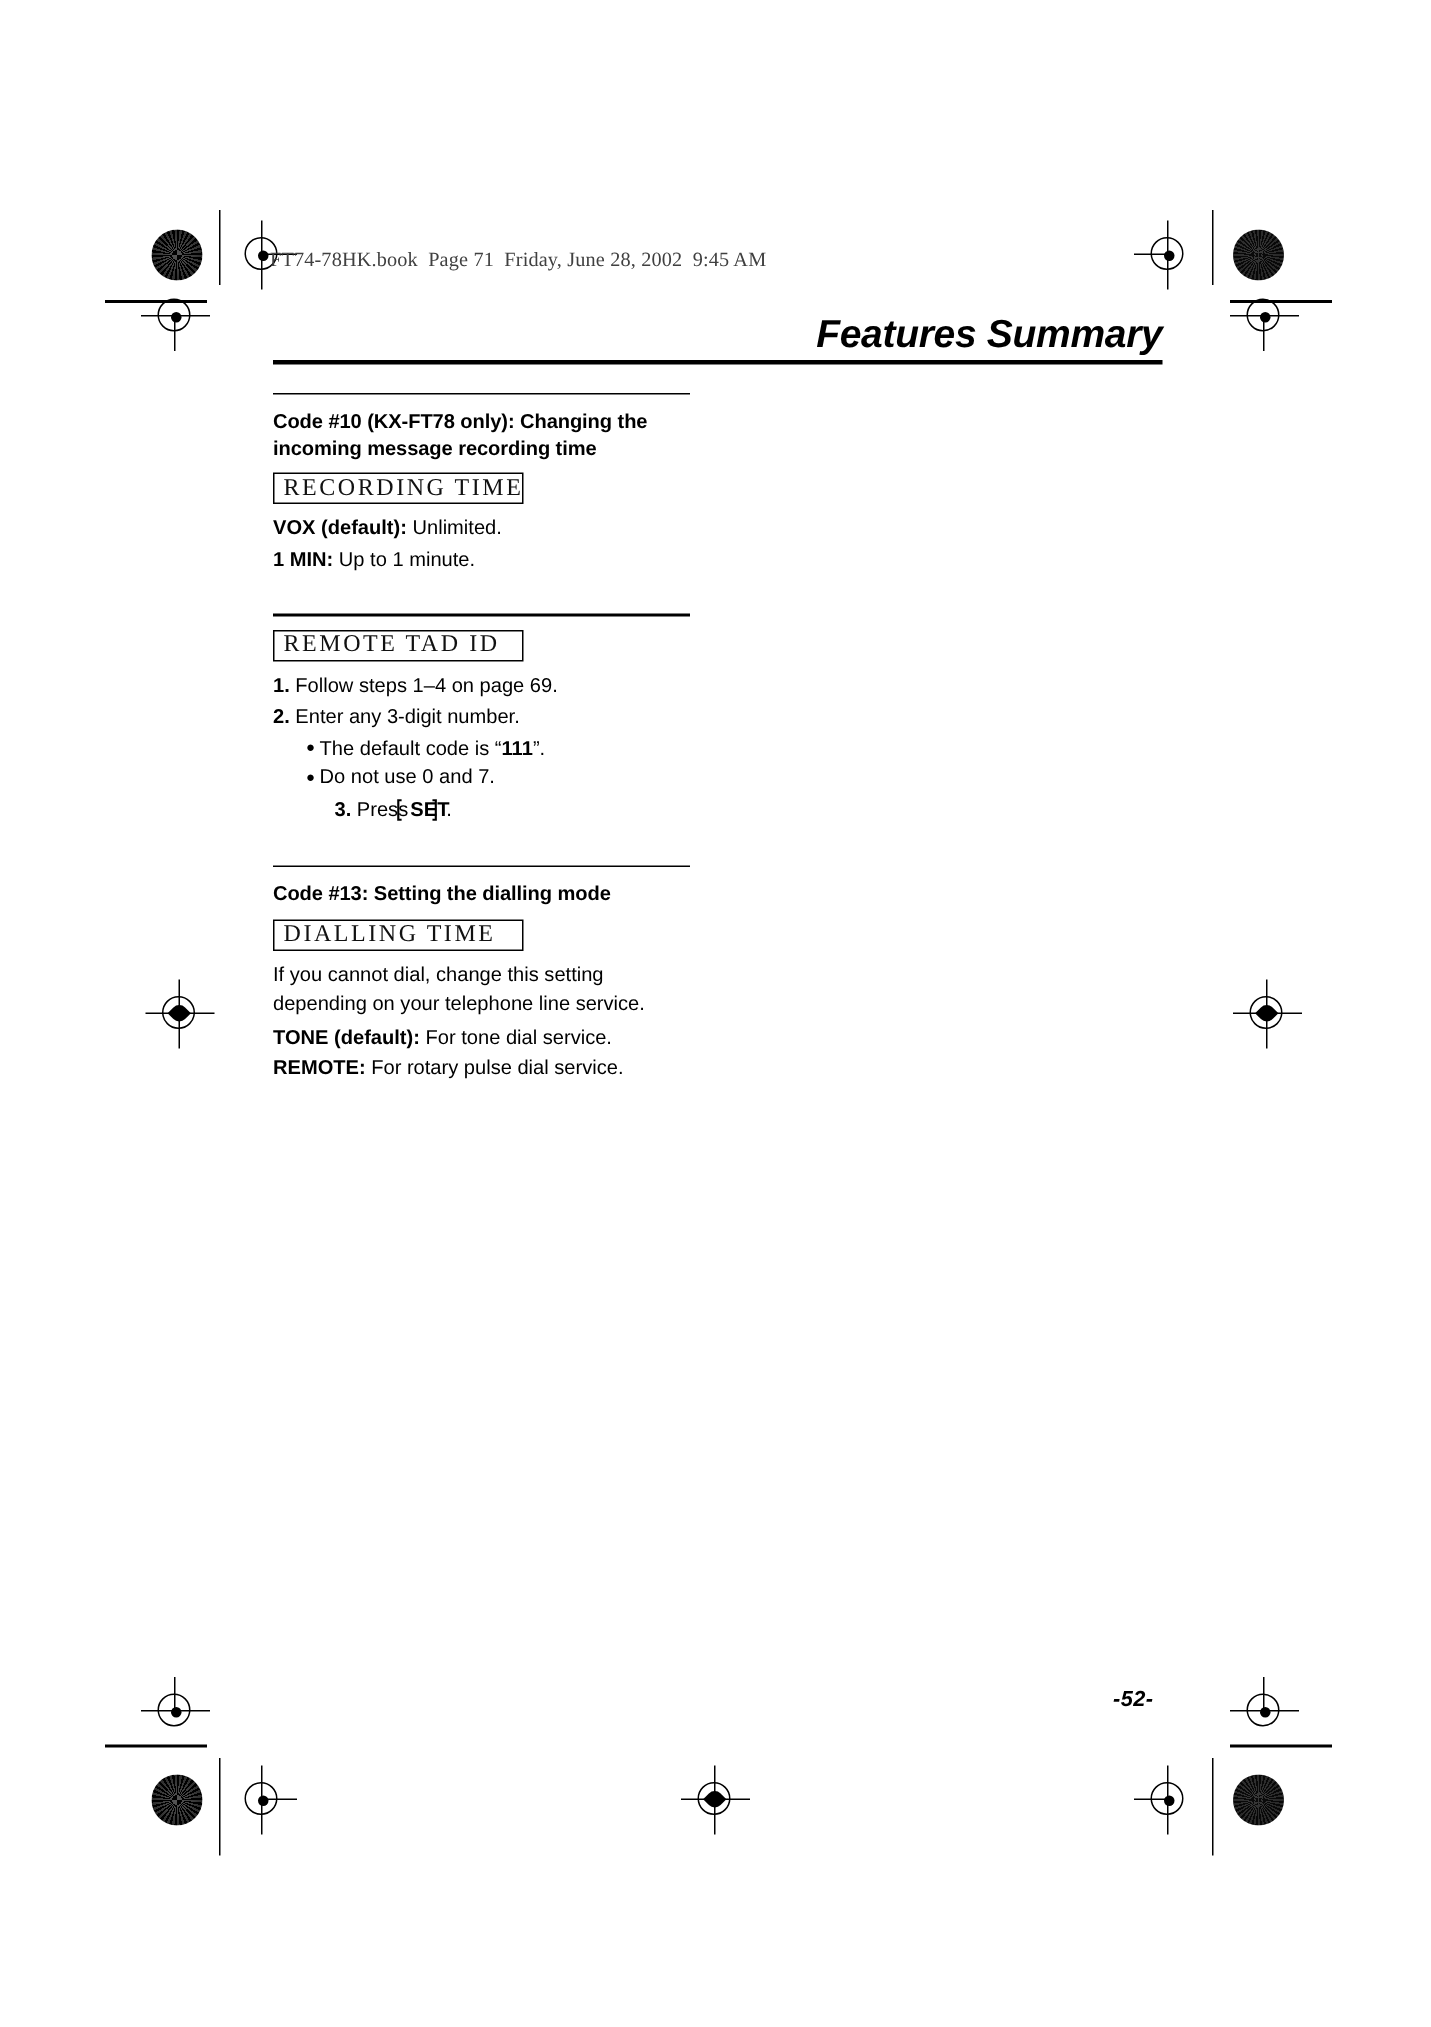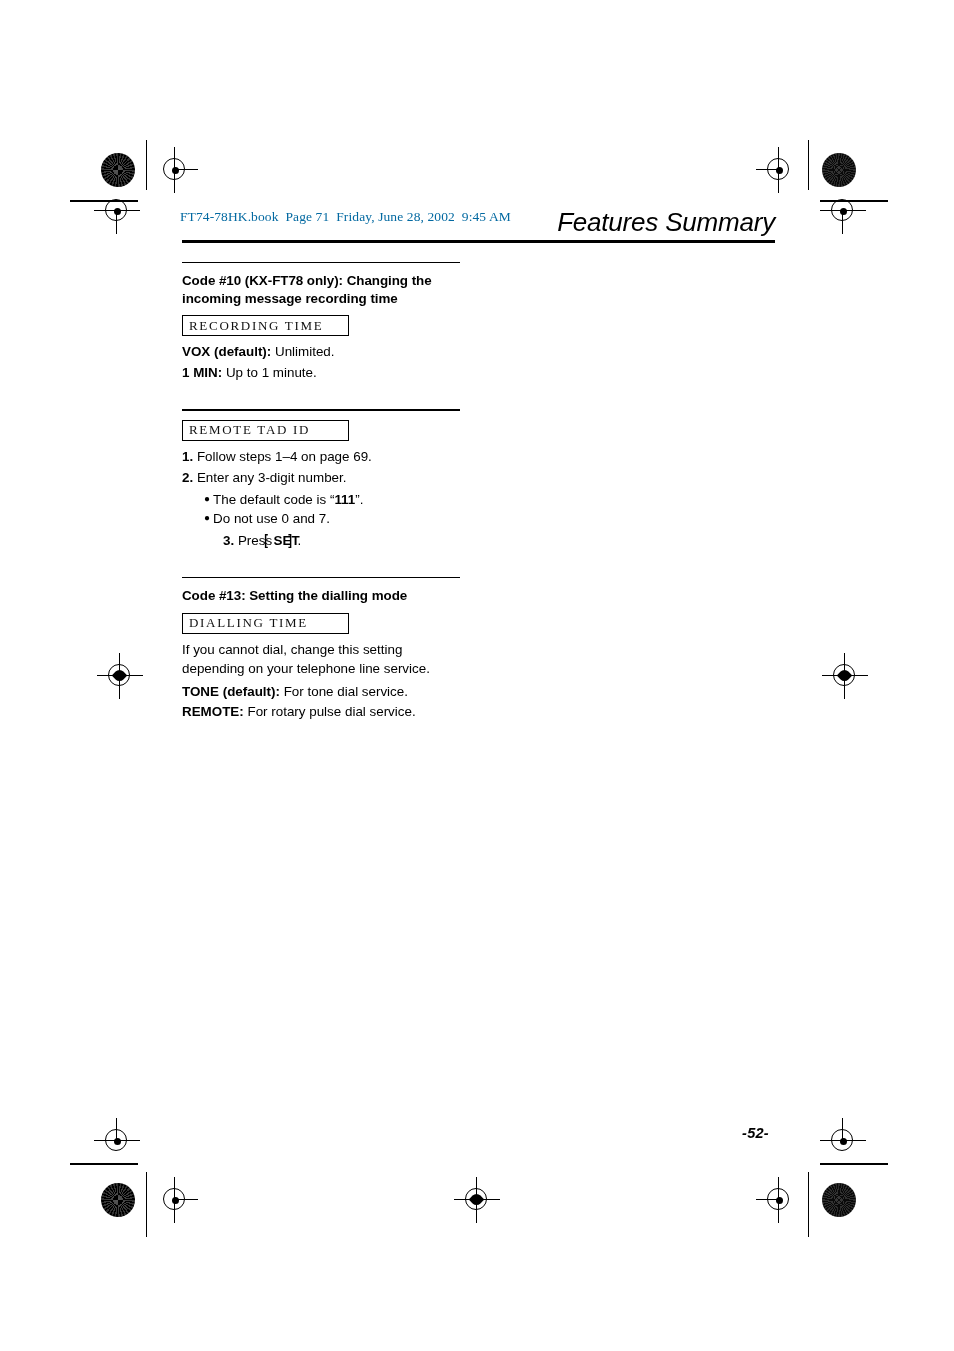--- a/index.html
+++ b/index.html
@@ -87,33 +87,32 @@
   .trimline {
     position: absolute;
     background: #000;
   }
 
   
   .filebar {
     position: absolute;
     font-family: "Liberation Serif", serif;
     font-size: 13.5px;
-    color: #0369a1;
+    color: #404040;
     white-space: pre;
     letter-spacing: 0.1px;
-    margin-top: 44px;
   }
 
   
   .page-title {
     position: absolute;
     right: 179px;
     top: 207px;
     font-size: 26px;
-    font-weight: normal;
+    font-weight: bold;
     font-style: italic;
     letter-spacing: -0.2px;
     white-space: nowrap;
   }
   .title-rule {
     position: absolute;
     left: 182px;
     top: 240px;
     width: 593px;
     height: 3.2px;
@@ -146,21 +145,21 @@
     box-sizing: border-box;
     width: 167px;
     height: 21px;
     margin: 0 0 6px 0;
     display: flex;
     align-items: center;
     padding-left: 6px;
   }
   .lcd-text {
     font-family: "Liberation Serif", serif;
-    font-size: 13px;
+    font-size: 16px;
     letter-spacing: 1.7px;
     color: #111;
     white-space: pre;
   }
   .body-line {
     font-size: 13.4px;
     line-height: 19.5px;
     margin: 0 0 1px 0;
   }
   .body-line b { font-weight: bold; }

